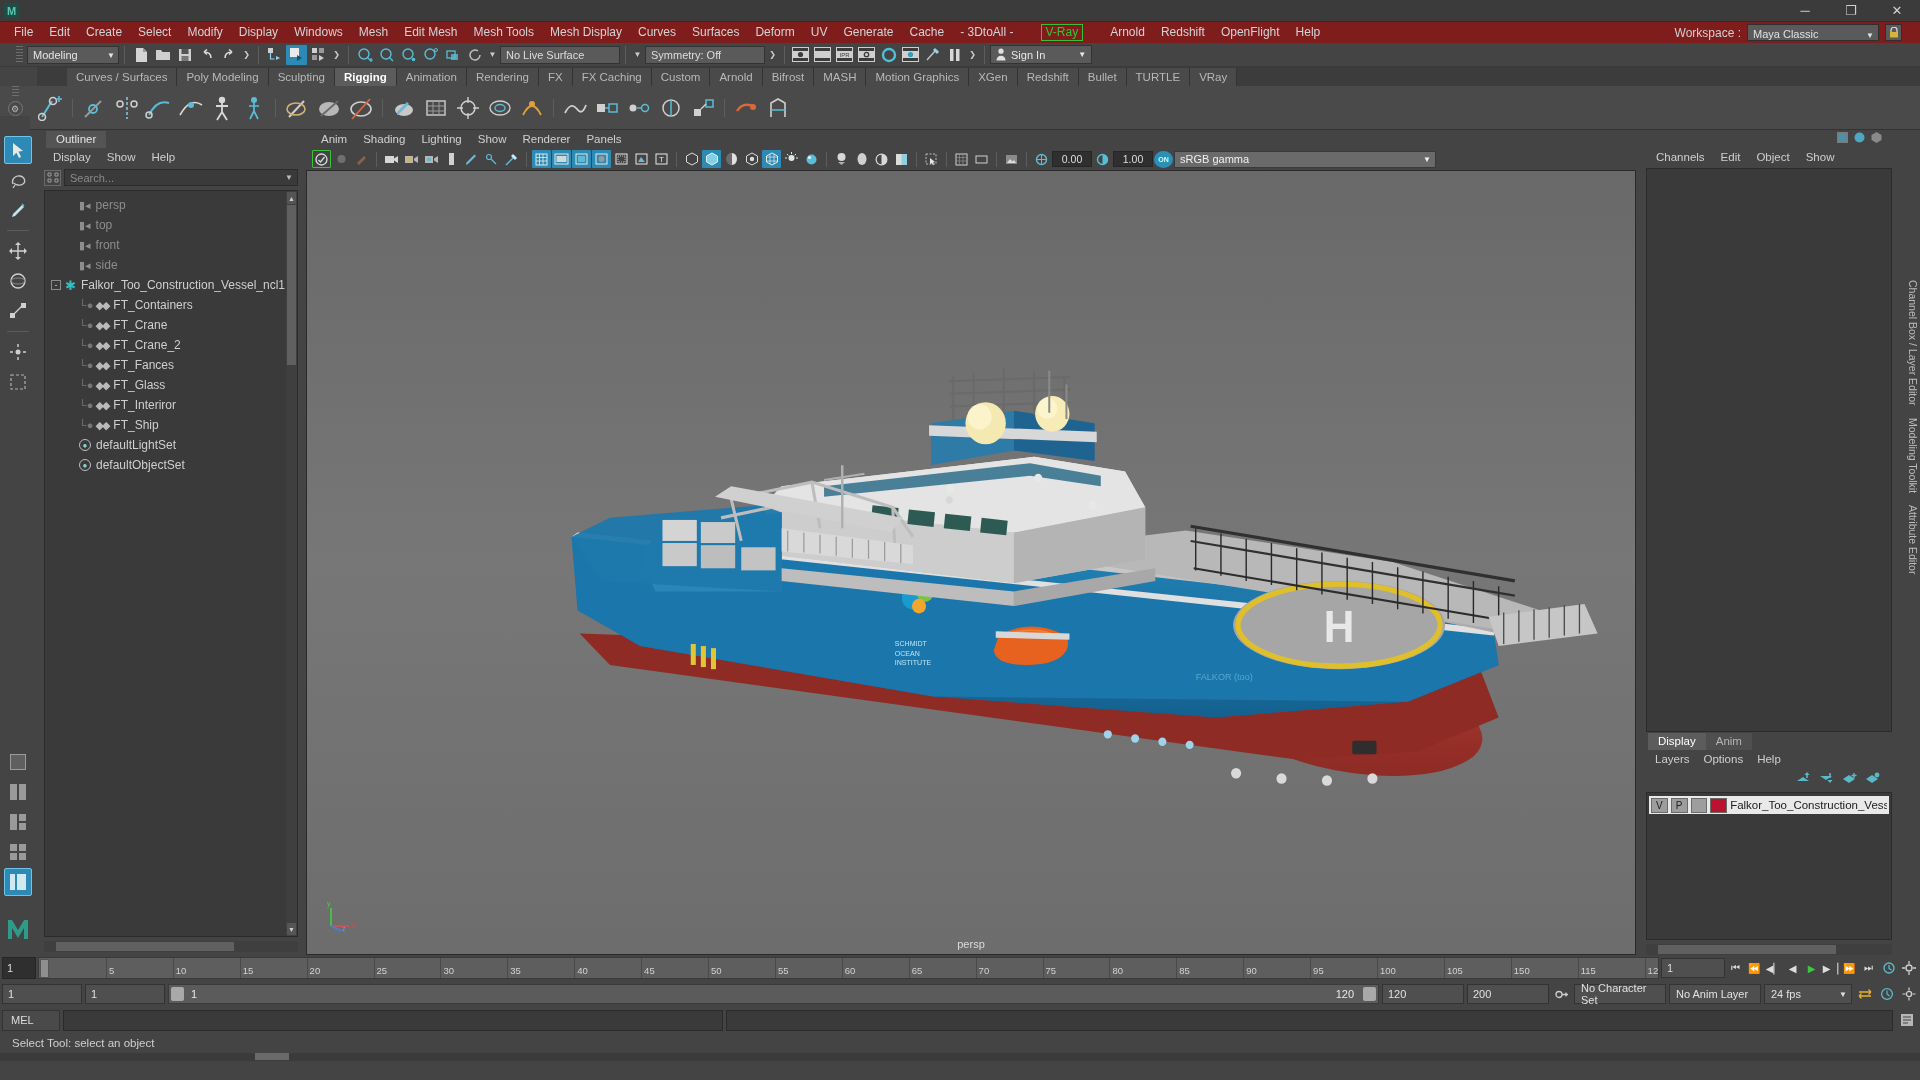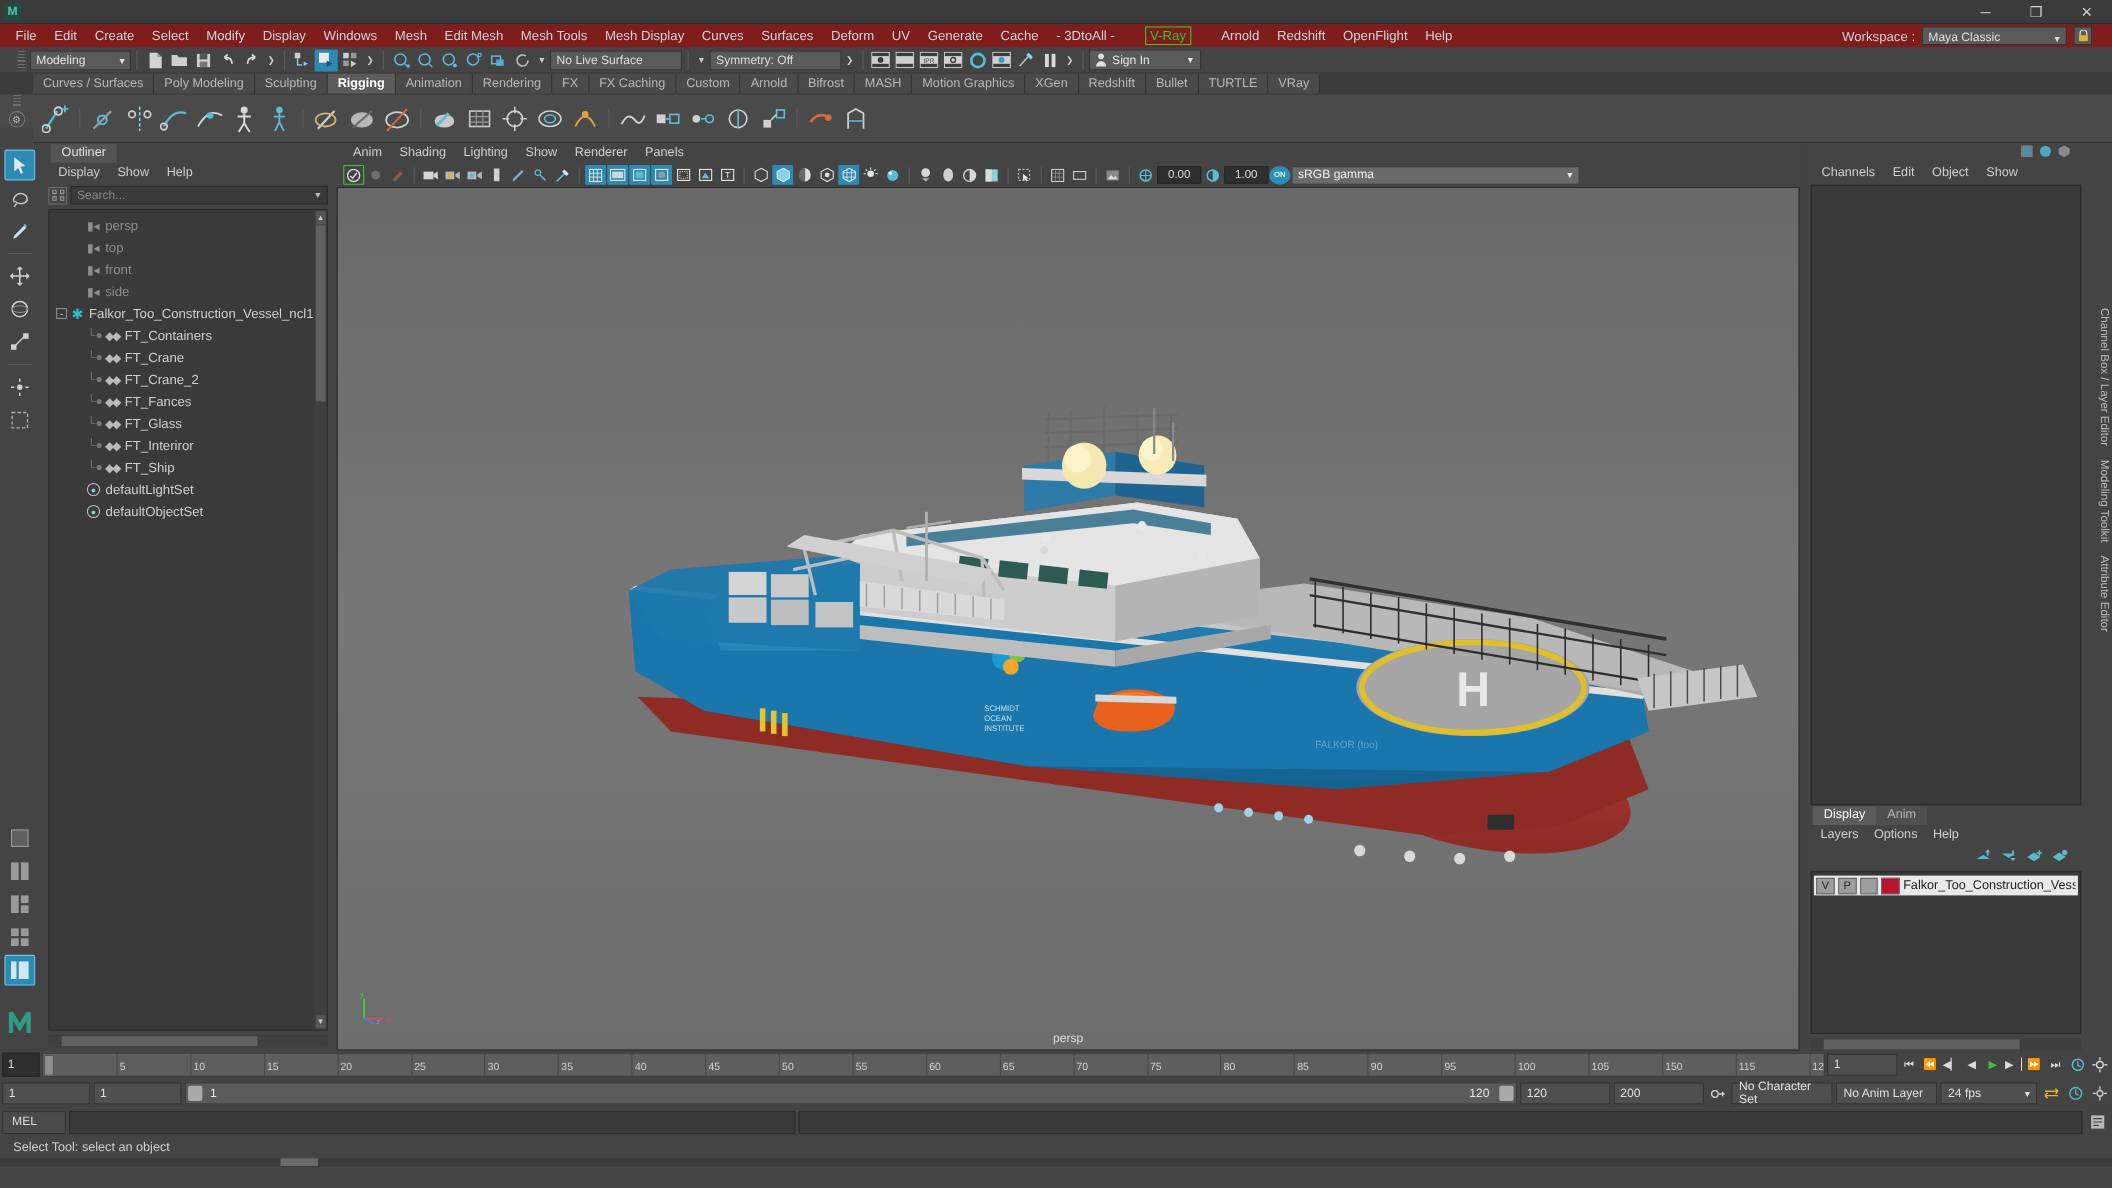--- a/index.html
+++ b/index.html
@@ -29,21 +29,21 @@
   .mode-select{ width:92px;height:18px;background:#5a5a5a;border:1px solid #333;font-size:11px;color:#e5e5e5;display:flex;align-items:center;padding-left:5px;position:relative;}
   .mode-select .car{ position:absolute;right:3px;top:4px;font-size:8px; }
   .sep{ width:1px;height:18px;background:#5d5d5d;margin:0 4px; }
   .tbtn{ width:21px;height:20px;display:flex;align-items:center;justify-content:center;border-radius:1px;}
   .tbtn.on{ background:#2d8ab5; }
   .fieldbox{ height:18px;background:#5a5a5a;border:1px solid #333;font-size:11px;color:#ddd;display:flex;align-items:center;padding-left:5px;position:relative;}
   .smcar{ width:13px;height:18px;display:flex;align-items:center;justify-content:center;font-size:8px;color:#ccc;}
   .signin{ height:19px;background:#5a5a5a;border:1px solid #333;display:flex;align-items:center;gap:5px;padding:0 5px;font-size:11px;color:#e8e8e8;}
 
   
-  .shelf-tabs{ height:19px; background:#3c3c3c; display:flex; align-items:flex-start; padding-left:30px; }
+  .shelf-tabs{ height:19px; background:#3c3c3c; display:flex; align-items:center; padding-left:30px;margin-left:37px; }
   .shelf-tab{ height:18px; padding:0 9px; line-height:18px; font-size:11.5px; color:#b8b8b8; background:#4a4a4a; border-right:1px solid #333; }
   .shelf-tab.active{ background:#5c5c5c; color:#fff; font-weight:bold; }
   .shelf-row{ height:44px; background:#4a4a4a; display:flex; align-items:center; padding-left:6px; gap:2px; border-bottom:1px solid #333; }
   .shelf-icon{ width:30px;height:30px;display:flex;align-items:center;justify-content:center;border-radius:2px;}
   .shelf-left-col{ width:30px; height:100%; background:#4a4a4a; display:flex;flex-direction:column;align-items:center;justify-content:center;gap:3px;}
 
   
   .main{ display:flex; height:825px; background:#444; }
   .toolbox{ width:36px; background:#444; display:flex;flex-direction:column;align-items:center; padding-top:6px; gap:2px;}
   .tool{ width:28px;height:28px;display:flex;align-items:center;justify-content:center;border-radius:2px;}

